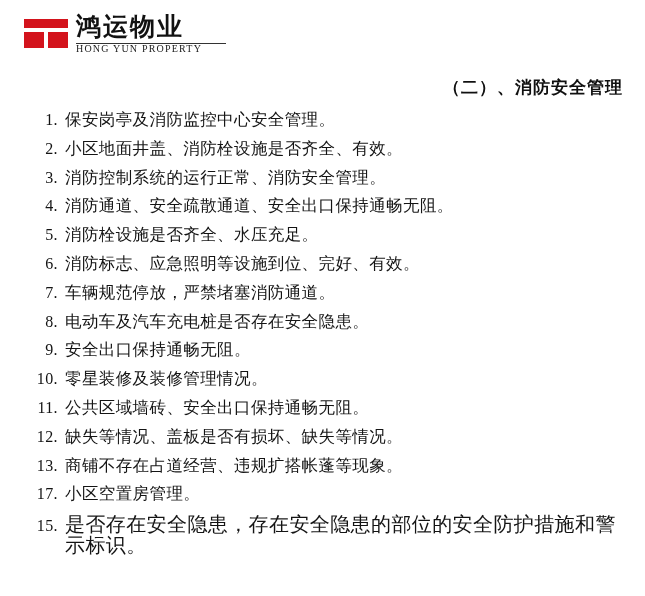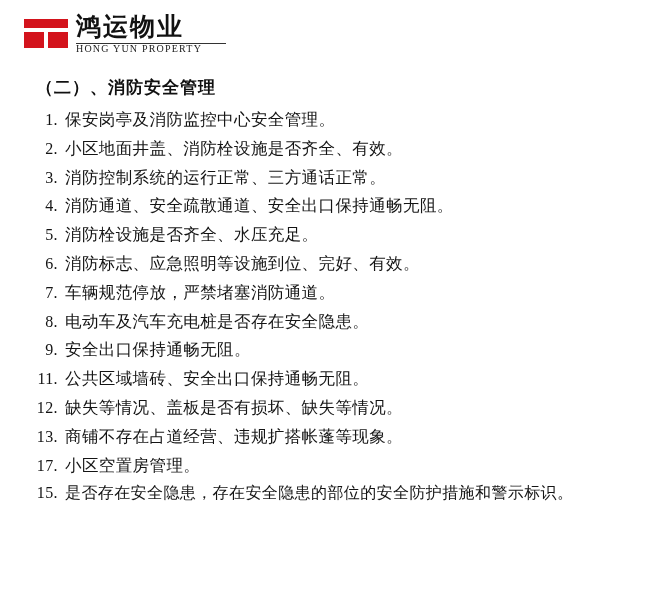--- a/index.html
+++ b/index.html
@@ -65,20 +65,21 @@
     width: 150px;
   }
 
   
   .section-heading {
     margin: 14px 0 0 14px;
     font-size: 17px;
     font-weight: bold;
     letter-spacing: 1px;
     color: #101010;
+    text-align: right;
   }
 
   
   ol.items {
     list-style: none;
     margin: 12px 0 0 0;
     padding: 0;
   }
   ol.items li {
     display: flex;
@@ -94,21 +95,21 @@
     text-align: right;
     font-family: "Liberation Serif", serif;
     font-size: 16px;
     padding-right: 7px;
     color: #141414;
   }
   .txt {
     flex: 1 1 auto;
     color: #141414;
   }
-  li.long .txt { font-size: 16px; }
+  li.long .txt { font-size: 20px; }
 </style>
 </head>
 <body>
 
 <div class="page">
 
   <div class="logo-row">
     <div class="logo-mark">
       <span class="bar b1"></span>
       <span class="bar b2"></span>
@@ -126,21 +127,21 @@
     <li>
       <span class="num">1.</span>
       <span class="txt">保安岗亭及消防监控中心安全管理。</span>
     </li>
     <li>
       <span class="num">2.</span>
       <span class="txt">小区地面井盖、消防栓设施是否齐全、有效。</span>
     </li>
     <li>
       <span class="num">3.</span>
-      <span class="txt">消防控制系统的运行正常、三方通话正常。</span>
+      <span class="txt">消防控制系统的运行正常、消防安全管理。</span>
     </li>
     <li>
       <span class="num">4.</span>
       <span class="txt">消防通道、安全疏散通道、安全出口保持通畅无阻。</span>
     </li>
     <li>
       <span class="num">5.</span>
       <span class="txt">消防栓设施是否齐全、水压充足。</span>
     </li>
     <li>
@@ -153,20 +154,24 @@
     </li>
     <li>
       <span class="num">8.</span>
       <span class="txt">电动车及汽车充电桩是否存在安全隐患。</span>
     </li>
     <li>
       <span class="num">9.</span>
       <span class="txt">安全出口保持通畅无阻。</span>
     </li>
     <li>
+      <span class="num">10.</span>
+      <span class="txt">零星装修及装修管理情况。</span>
+    </li>
+    <li>
       <span class="num">11.</span>
       <span class="txt">公共区域墙砖、安全出口保持通畅无阻。</span>
     </li>
     <li>
       <span class="num">12.</span>
       <span class="txt">缺失等情况、盖板是否有损坏、缺失等情况。</span>
     </li>
     <li>
       <span class="num">13.</span>
       <span class="txt">商铺不存在占道经营、违规扩搭帐蓬等现象。</span>

